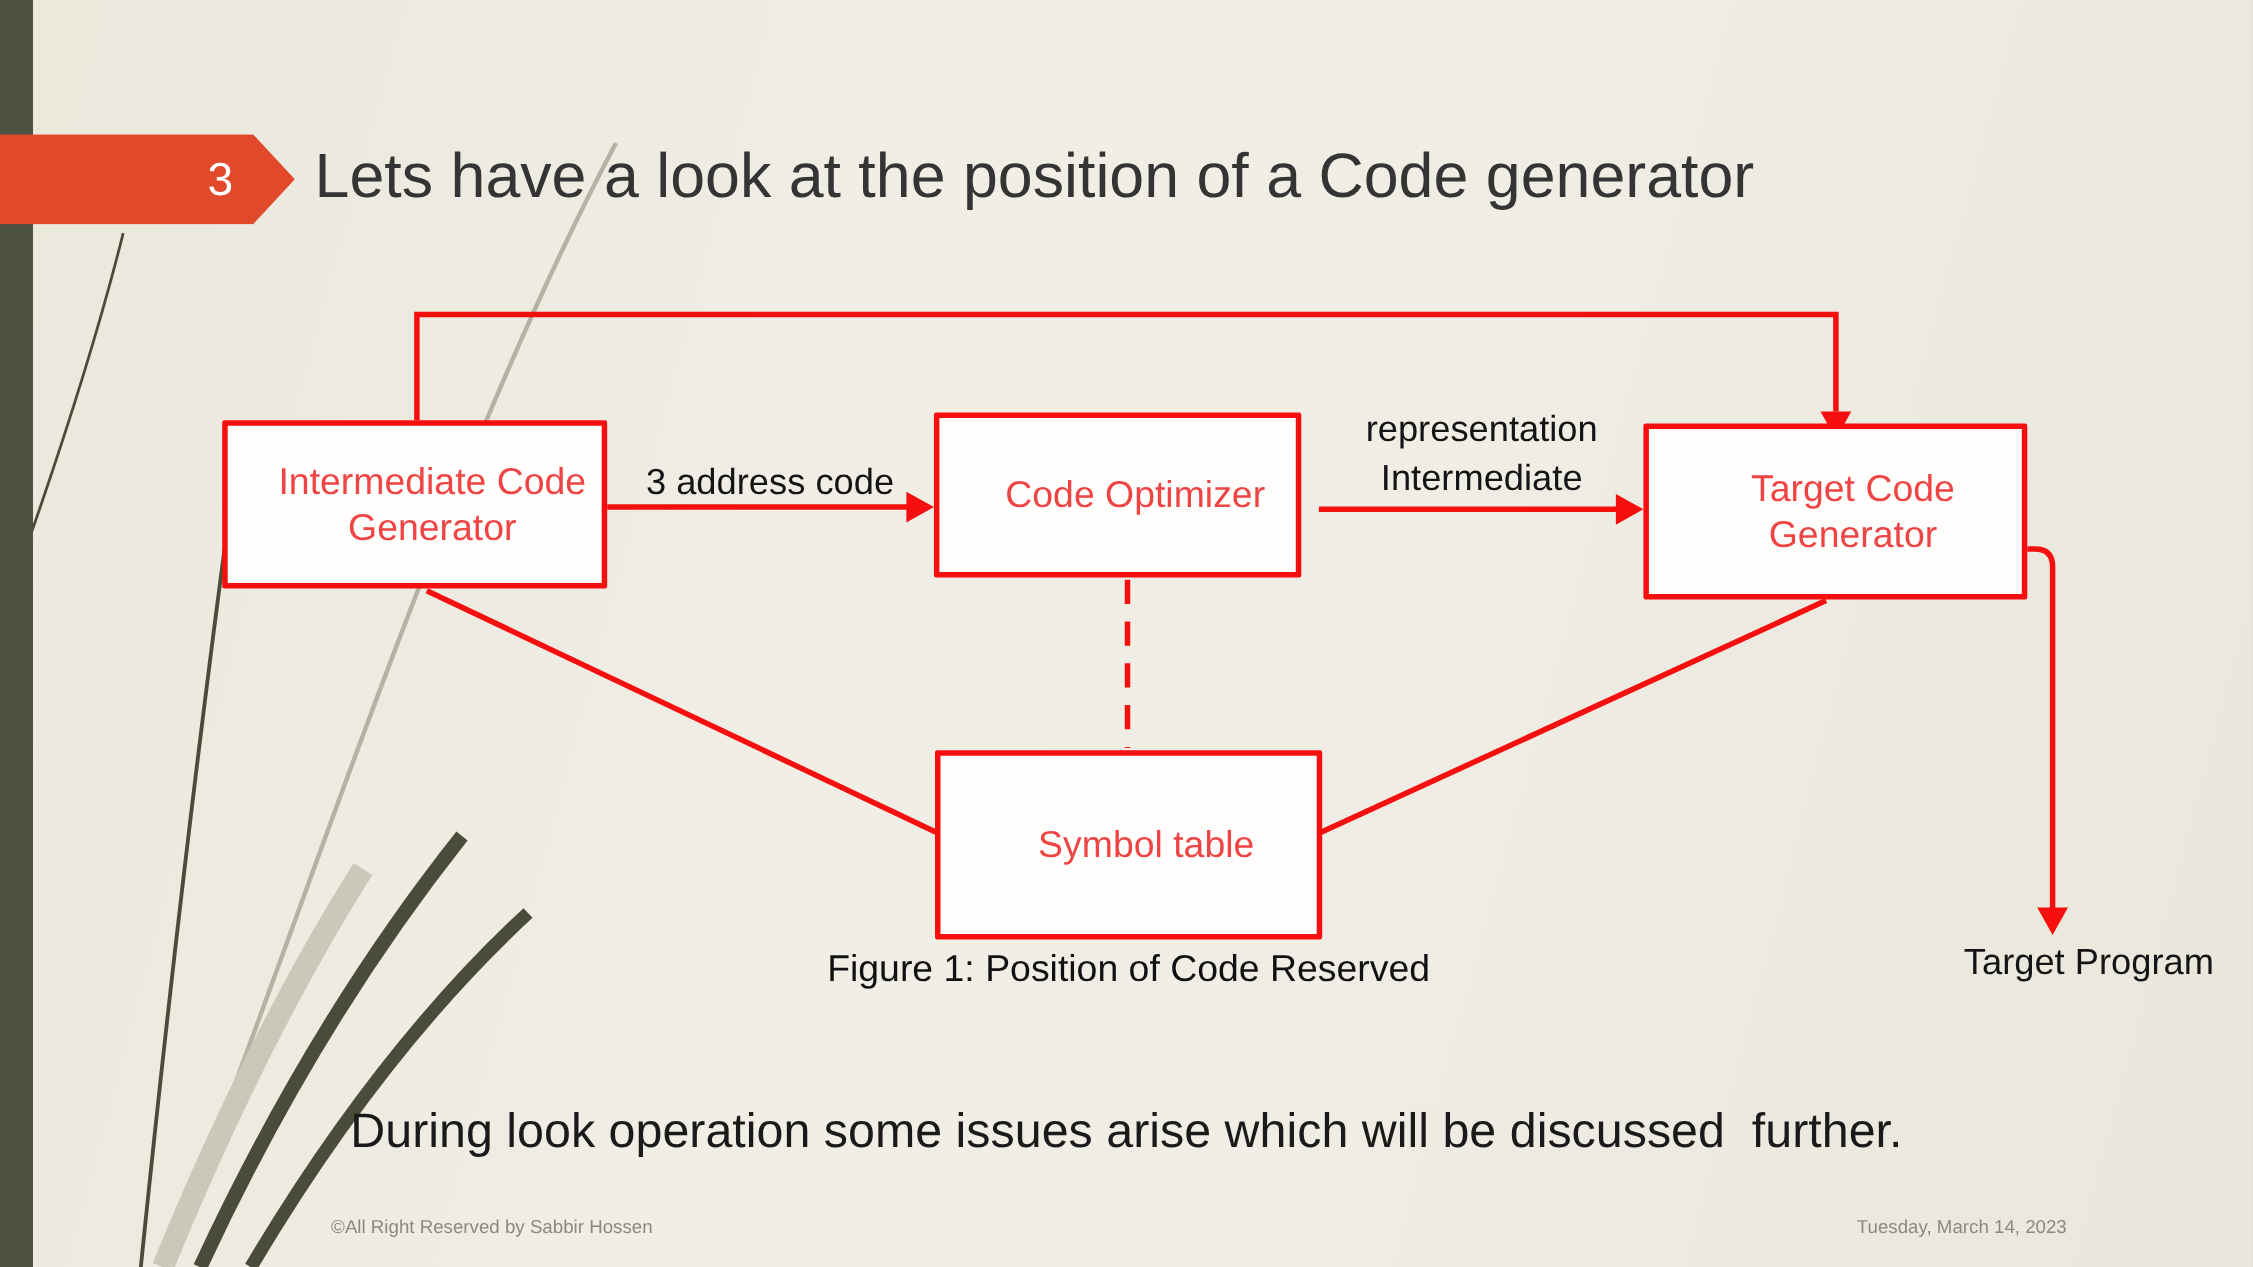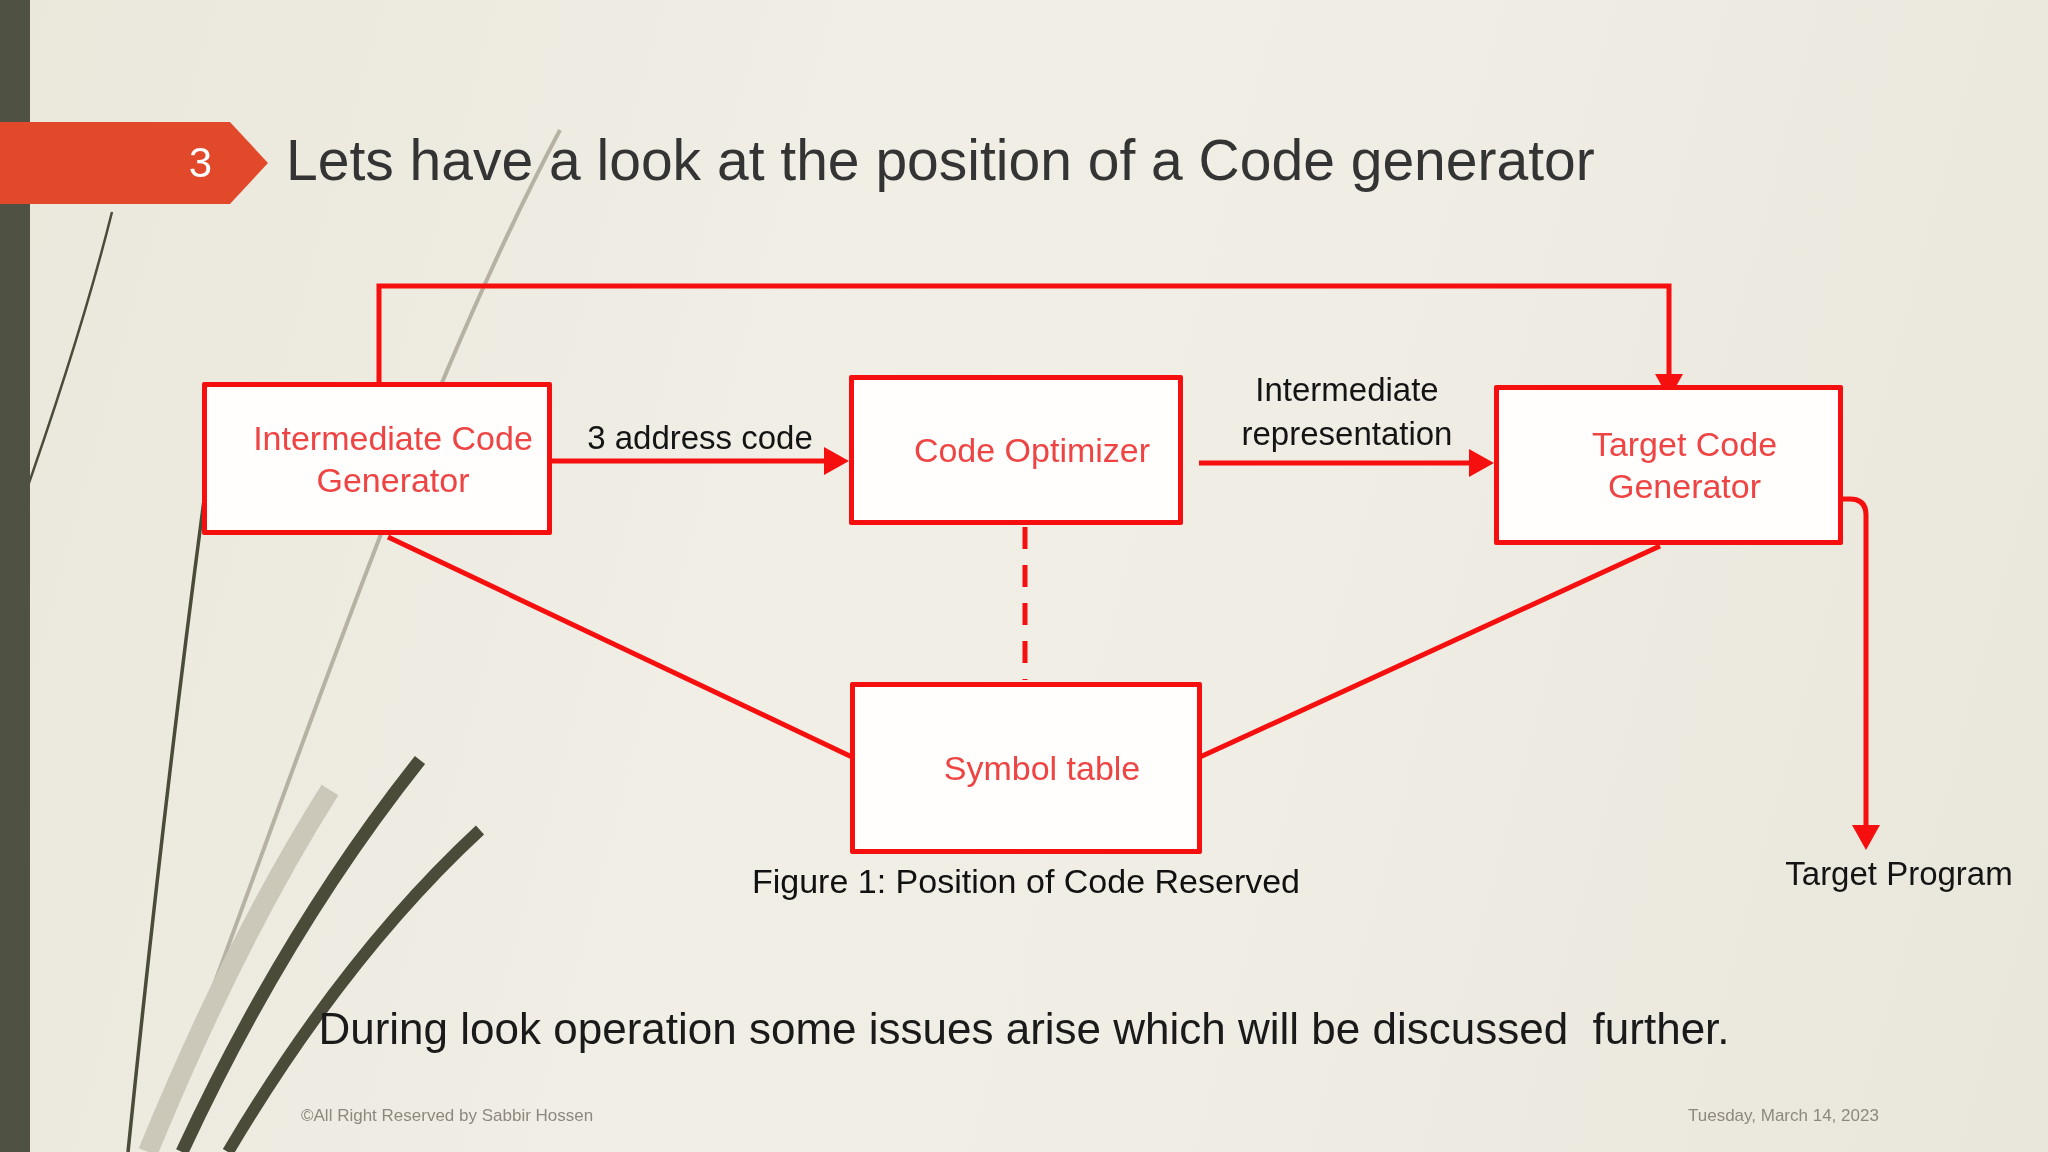--- a/index.html
+++ b/index.html
@@ -107,22 +107,22 @@
   <div class="dbox box-tcg">
     <span>Target Code</span>
     <span>Generator</span>
   </div>
   <div class="dbox box-sym">
     <span>Symbol table</span>
   </div>
 
   <div class="edge-label lbl-3addr">3 address code</div>
   <div class="edge-label lbl-irep">
+    <div>representation</div>
     <div>Intermediate</div>
-    <div>representation</div>
   </div>
   <div class="edge-label lbl-tprog">Target Program</div>
 
   <div class="figure-caption">Figure 1: Position of Code Reserved</div>
   <div class="note-text">During look operation some issues arise which will be discussed  further.</div>
 
   <div class="footer-text footer-left">©All Right Reserved by Sabbir Hossen</div>
   <div class="footer-text footer-right">Tuesday, March 14, 2023</div>
 
 </div>

